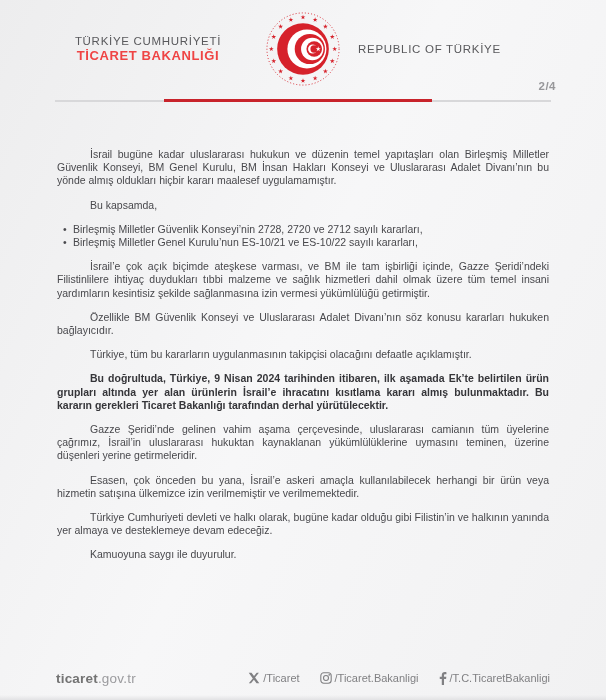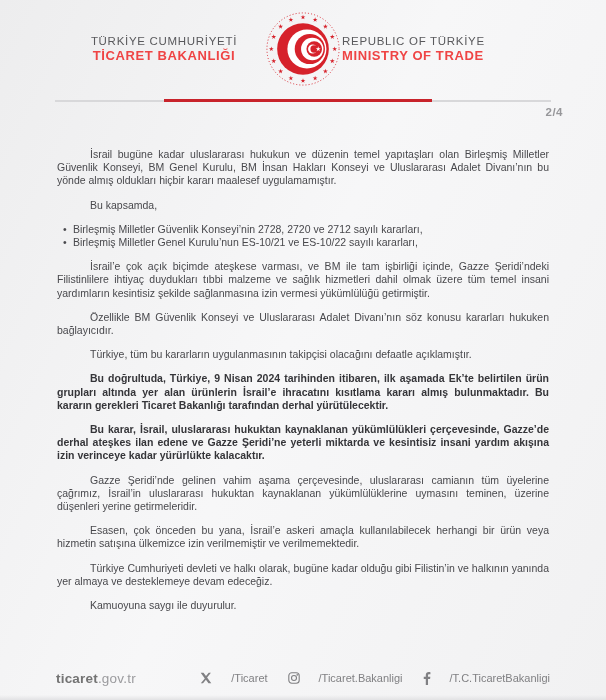--- a/index.html
+++ b/index.html
@@ -8,51 +8,51 @@
     font-family:"Liberation Sans",sans-serif;
     background:linear-gradient(115deg,#ededee 0%,#f7f7f8 48%,#f1f1f2 100%);
     -webkit-font-smoothing:antialiased;
   }
   .page{position:relative;width:606px;height:700px;overflow:hidden;}
   .page::after{content:"";position:absolute;left:0;right:0;bottom:0;height:5px;
     background:linear-gradient(#f4f4f500,#e2e2e4);pointer-events:none;}
 
   
   .header{position:absolute;top:10px;left:0;right:0;display:flex;
-    justify-content:center;align-items:center;}
+    justify-content:center;align-items:center;gap:16px;}
   .org-block{width:200px;color:#59595c;line-height:1.25;}
   .org-block.left{text-align:center;}
   .org-block.right{text-align:left;}
   .org-line1{font-size:11.5px;letter-spacing:0.7px;font-weight:400;}
   .org-line2{font-size:13px;letter-spacing:0.6px;font-weight:700;color:#ef4444;}
   .emblem{width:78px;height:78px;flex:0 0 auto;}
 
-  .page-number{position:absolute;top:80px;right:43px;font-size:11.5px;
-    font-weight:700;color:#97979a;letter-spacing:0.5px;margin-top:26px;}
+  .page-number{position:absolute;top:80px;right:50px;font-size:11.5px;
+    font-weight:700;color:#97979a;letter-spacing:0.5px;}
 
   .divider{position:absolute;top:99px;left:55px;right:55px;height:3px;}
   .divider .gray{position:absolute;left:0;right:0;top:1px;height:1.5px;background:#d8d8da;}
   .divider .red{position:absolute;left:22%;width:54%;top:0;height:3px;background:#c8232b;}
 
   
   .doc{position:absolute;top:124px;left:57px;width:492px;
     font-size:10.5px;line-height:13.2px;color:#48484c;text-align:justify;margin-top:24px;}
   .doc p{margin:0 0 11px 0;text-indent:33px;}
   .doc p.bold{font-weight:700;color:#353539;}
   .doc ul{margin:0 0 11px 0;padding:0 0 0 6px;list-style:none;}
   .doc li{position:relative;padding-left:10px;text-indent:0;}
   .doc li::before{content:"•";position:absolute;left:0;top:0;color:#48484c;}
 
   
   .footer{position:absolute;left:0;right:0;bottom:0;height:44px;
     display:flex;align-items:center;justify-content:space-between;padding:0 56px;box-sizing:border-box;}
   .site{font-size:13.5px;color:#9b9b9e;letter-spacing:0.2px;text-decoration:none;cursor:pointer;}
   .site b{color:#737373;font-weight:700;}
   .social{display:flex;align-items:center;gap:20px;}
-  .social-item{display:flex;align-items:center;gap:19px;color:#808083;font-size:11px;
+  .social-item{display:flex;align-items:center;gap:3px;color:#808083;font-size:11px;
     text-decoration:none;cursor:pointer;}
   .social-item svg{display:block;}
 </style>
 </head>
 <body>
 
 <div class="page">
 
   <div class="header">
     <div class="org-block left">
@@ -88,21 +88,20 @@
         <circle cx="49.5" cy="40" r="11.5" fill="#ffffff"></circle>
         <circle cx="51.5" cy="40" r="8"></circle>
         <circle cx="49.8" cy="40" r="4.6" fill="#ffffff"></circle>
         <circle cx="51.4" cy="40" r="3.8"></circle>
         <use href="#star5" transform="translate(55.6,40) scale(1.05)" fill="#ffffff"></use>
       </g>
     </svg>
 
     <div class="org-block right">
       <div class="org-line1">REPUBLIC OF TÜRKİYE</div>
-      <div class="org-line2">MINISTRY OF TRADE</div>
     </div>
   </div>
 
   <div class="page-number">2/4</div>
 
   <div class="divider">
     <div class="gray"></div>
     <div class="red"></div>
   </div>
 
@@ -112,21 +111,20 @@
 
     <ul>
       <li>Birleşmiş Milletler Güvenlik Konseyi’nin 2728, 2720 ve 2712 sayılı kararları,</li>
       <li>Birleşmiş Milletler Genel Kurulu’nun ES-10/21 ve ES-10/22 sayılı kararları,</li>
     </ul>
 
     <p>İsrail’e çok açık biçimde ateşkese varması, ve BM ile tam işbirliği içinde, Gazze Şeridi’ndeki Filistinlilere ihtiyaç duydukları tıbbi malzeme ve sağlık hizmetleri dahil olmak üzere tüm temel insani yardımların kesintisiz şekilde sağlanmasına izin vermesi yükümlülüğü getirmiştir.</p>
     <p>Özellikle BM Güvenlik Konseyi ve Uluslararası Adalet Divanı’nın söz konusu kararları hukuken bağlayıcıdır.</p>
     <p>Türkiye, tüm bu kararların uygulanmasının takipçisi olacağını defaatle açıklamıştır.</p>
     <p class="bold">Bu doğrultuda, Türkiye, 9 Nisan 2024 tarihinden itibaren, ilk aşamada Ek’te belirtilen ürün grupları altında yer alan ürünlerin İsrail’e ihracatını kısıtlama kararı almış bulunmaktadır. Bu kararın gerekleri Ticaret Bakanlığı tarafından derhal yürütülecektir.</p>
-    <p class="bold">Bu karar, İsrail, uluslararası hukuktan kaynaklanan yükümlülükleri çerçevesinde, Gazze’de derhal ateşkes ilan edene ve Gazze Şeridi’ne yeterli miktarda ve kesintisiz insani yardım akışına izin verinceye kadar yürürlükte kalacaktır.</p>
     <p>Gazze Şeridi’nde gelinen vahim aşama çerçevesinde, uluslararası camianın tüm üyelerine çağrımız, İsrail’in uluslararası hukuktan kaynaklanan yükümlülüklerine uymasını teminen, üzerine düşenleri yerine getirmeleridir.</p>
     <p>Esasen, çok önceden bu yana, İsrail’e askeri amaçla kullanılabilecek herhangi bir ürün veya hizmetin satışına ülkemizce izin verilmemiştir ve verilmemektedir.</p>
     <p>Türkiye Cumhuriyeti devleti ve halkı olarak, bugüne kadar olduğu gibi Filistin’in ve halkının yanında yer almaya ve desteklemeye devam edeceğiz.</p>
     <p>Kamuoyuna saygı ile duyurulur.</p>
   </div>
 
   <div class="footer">
     <a class="site"><b>ticaret</b><span>.gov.tr</span></a>
 
     <div class="social">

